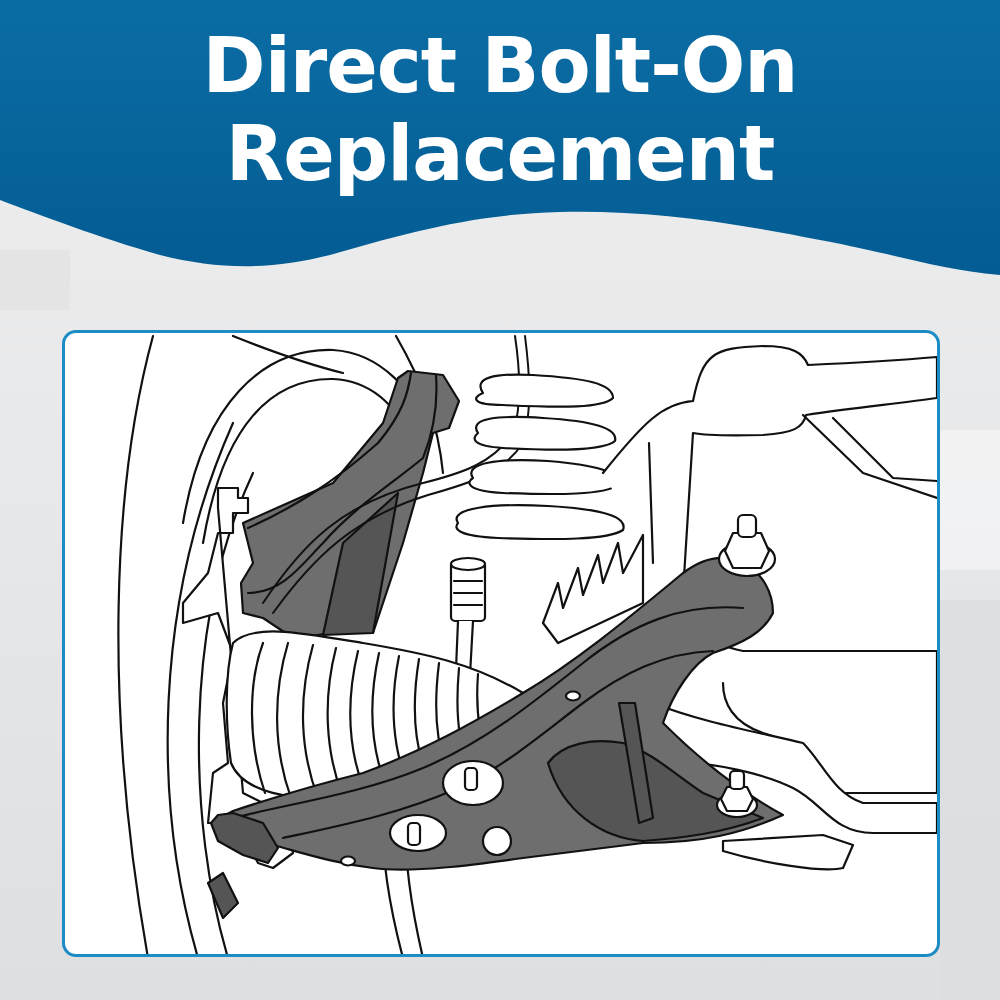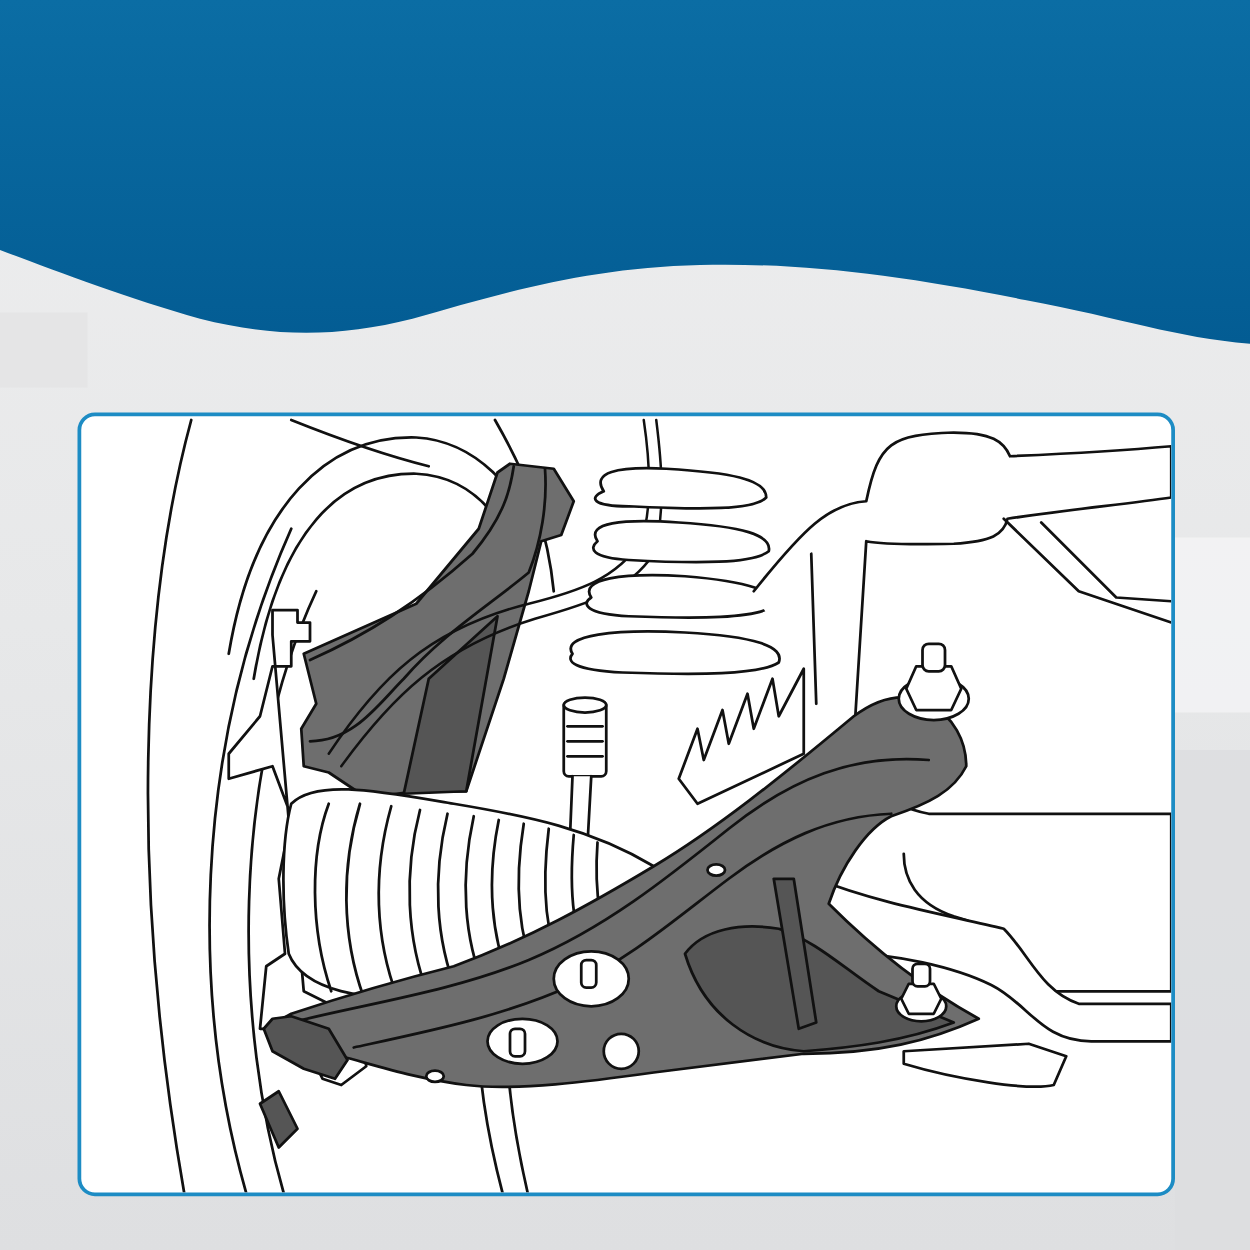--- a/index.html
+++ b/index.html
@@ -45,20 +45,22 @@
   <defs>
     <linearGradient id="bannerGrad" x1="0" y1="0" x2="0" y2="1">
       <stop offset="0" stop-color="#0b6da4"></stop>
       <stop offset="1" stop-color="#035c93"></stop>
     </linearGradient>
   </defs>
   <path d="M0,0 H1000 V275 C940,270 900,255 820,240 C720,220 640,210 560,212 C470,214 400,235 330,255 C270,270 220,270 160,255 C100,238 40,215 0,200 Z" fill="url(#bannerGrad)"></path>
 </svg>
 
 <div class="headline">
+  <span>Direct Bolt-On</span>
+  <span>Replacement</span>
 </div>
 
 <div class="panel">
   <svg width="872" height="621" viewBox="62 330 872 621" fill="none" stroke="#111" stroke-width="2.2" stroke-linejoin="round" stroke-linecap="round">
 
     <g>
       <path d="M150,333 C110,480 100,700 145,955"></path>
       <path d="M230,333 C260,345 300,360 340,370"></path>
       <path d="M393,333 C420,380 435,420 440,470"></path>
       <path d="M195,955 C150,800 150,600 230,420"></path>

